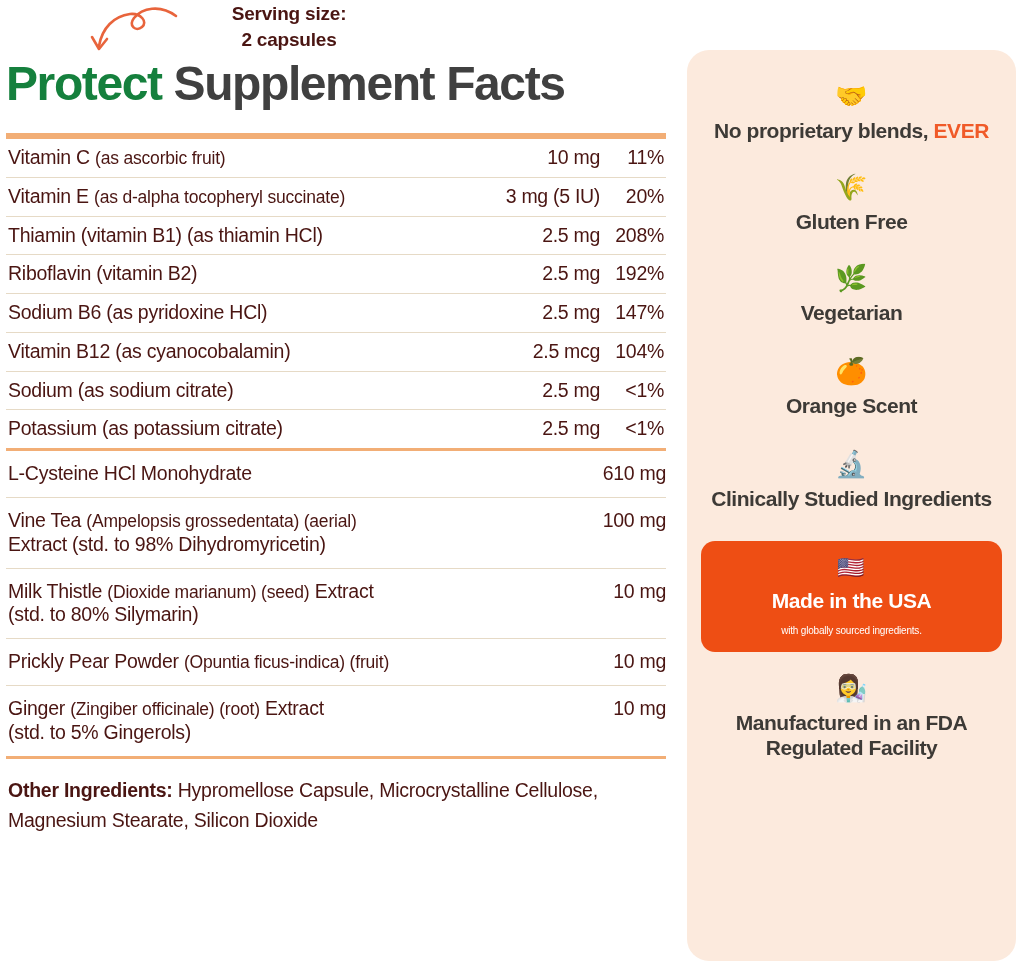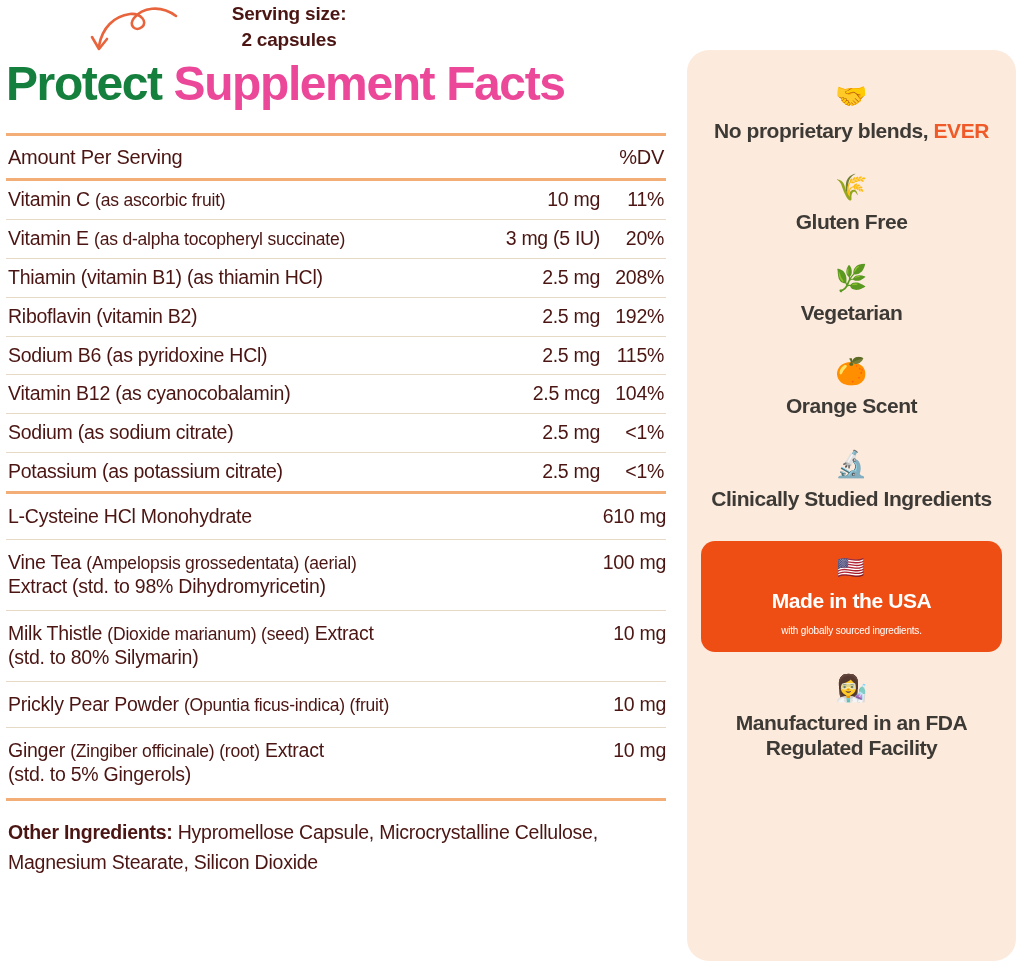--- a/index.html
+++ b/index.html
@@ -61,21 +61,21 @@
     position: absolute;
     left: 6px;
     top: 60px;
     font-size: 48px;
     font-weight: bold;
     letter-spacing: -1.4px;
     white-space: nowrap;
     line-height: 1;
   }
   .title .accent { color: #15803d; margin-top: 48px; }
-  .title .base   { color: #ec4899; }
+  .title .base   { color: #404040; }
 
   
   .table {
     position: absolute;
     left: 6px;
     top: 133px;
     width: 660px;
   }
 
   .rule-thick {
@@ -245,24 +245,20 @@
 
     <div class="title">
       <span class="accent">Protect</span>
       <span class="base">Supplement Facts</span>
     </div>
 
     <div class="table">
 
       <div class="rule-thick"></div>
 
-      <div class="row header">
-        <div class="name">Amount Per Serving</div>
-        <div class="dv">%DV</div>
-      </div>
 
       <div class="rule-thick"></div>
 
       <div class="sec-vitamins">
 
         <div class="row">
           <div class="name"><span>Vitamin C </span><span class="sci">(as ascorbic fruit)</span></div>
           <div class="amt">10 mg</div>
           <div class="dv">11%</div>
         </div>
@@ -285,21 +281,21 @@
         <div class="row">
           <div class="name">Riboflavin (vitamin B2)</div>
           <div class="amt">2.5 mg</div>
           <div class="dv">192%</div>
         </div>
         <div class="rule-thin"></div>
 
         <div class="row">
           <div class="name">Sodium B6 (as pyridoxine HCl)</div>
           <div class="amt">2.5 mg</div>
-          <div class="dv">115%</div>
+          <div class="dv">147%</div>
         </div>
         <div class="rule-thin"></div>
 
         <div class="row">
           <div class="name">Vitamin B12 (as cyanocobalamin)</div>
           <div class="amt">2.5 mcg</div>
           <div class="dv">104%</div>
         </div>
         <div class="rule-thin"></div>
 

